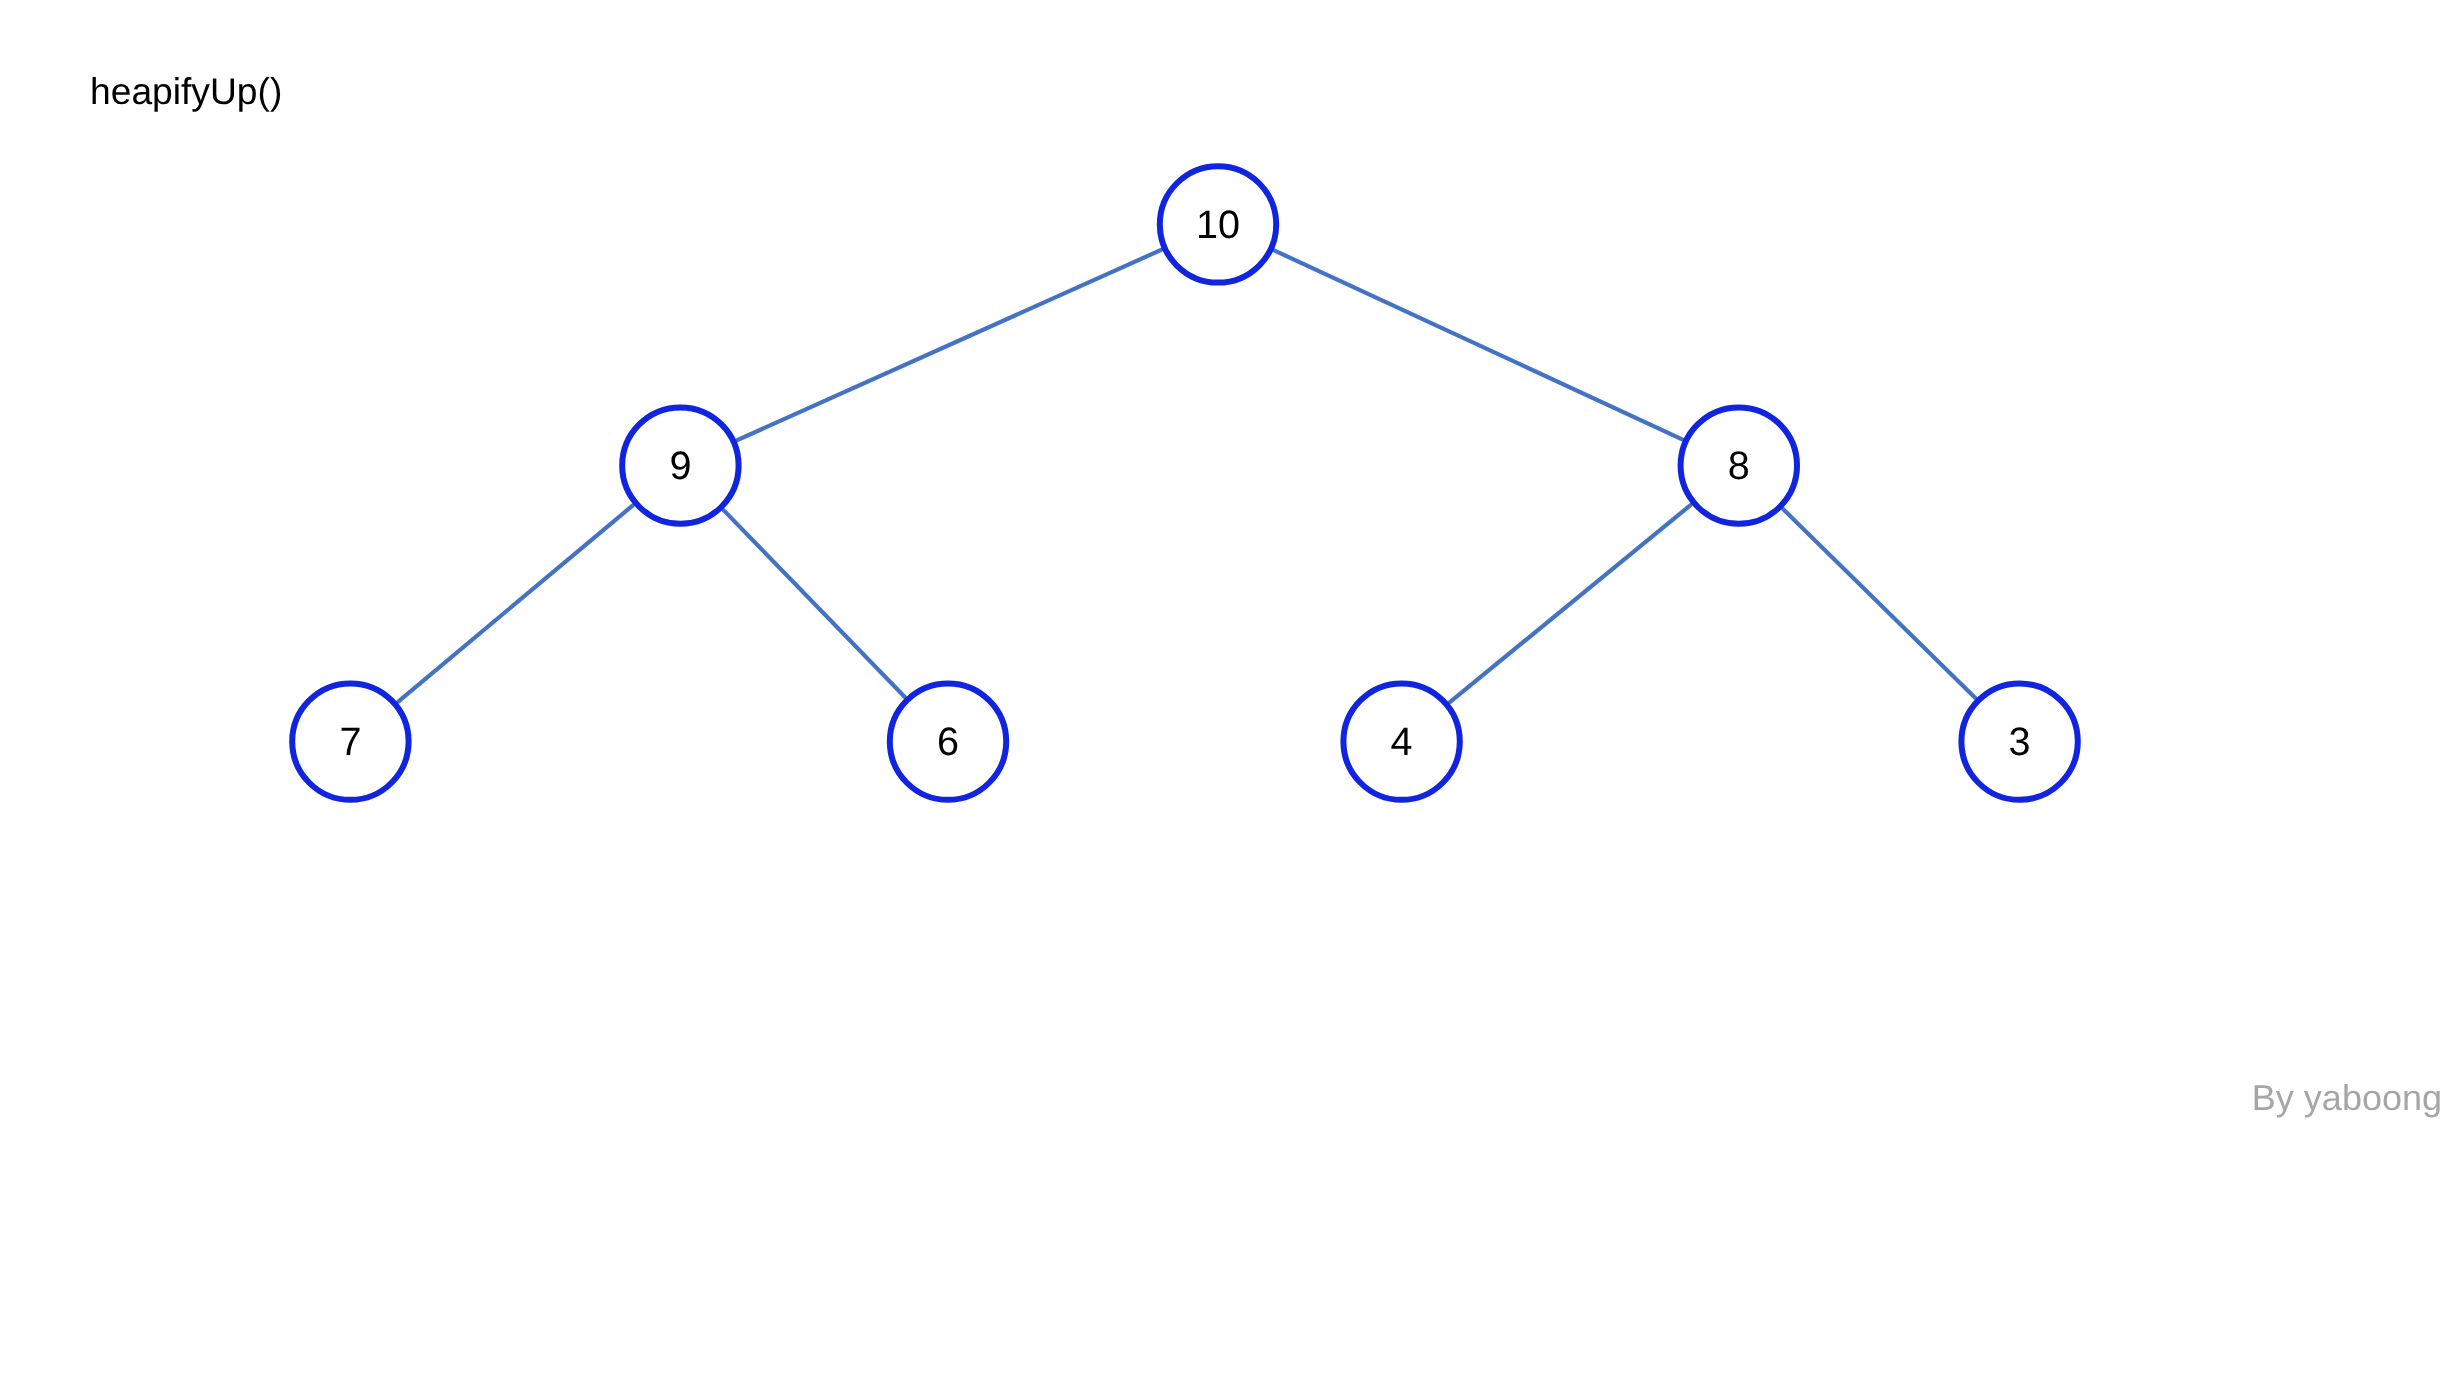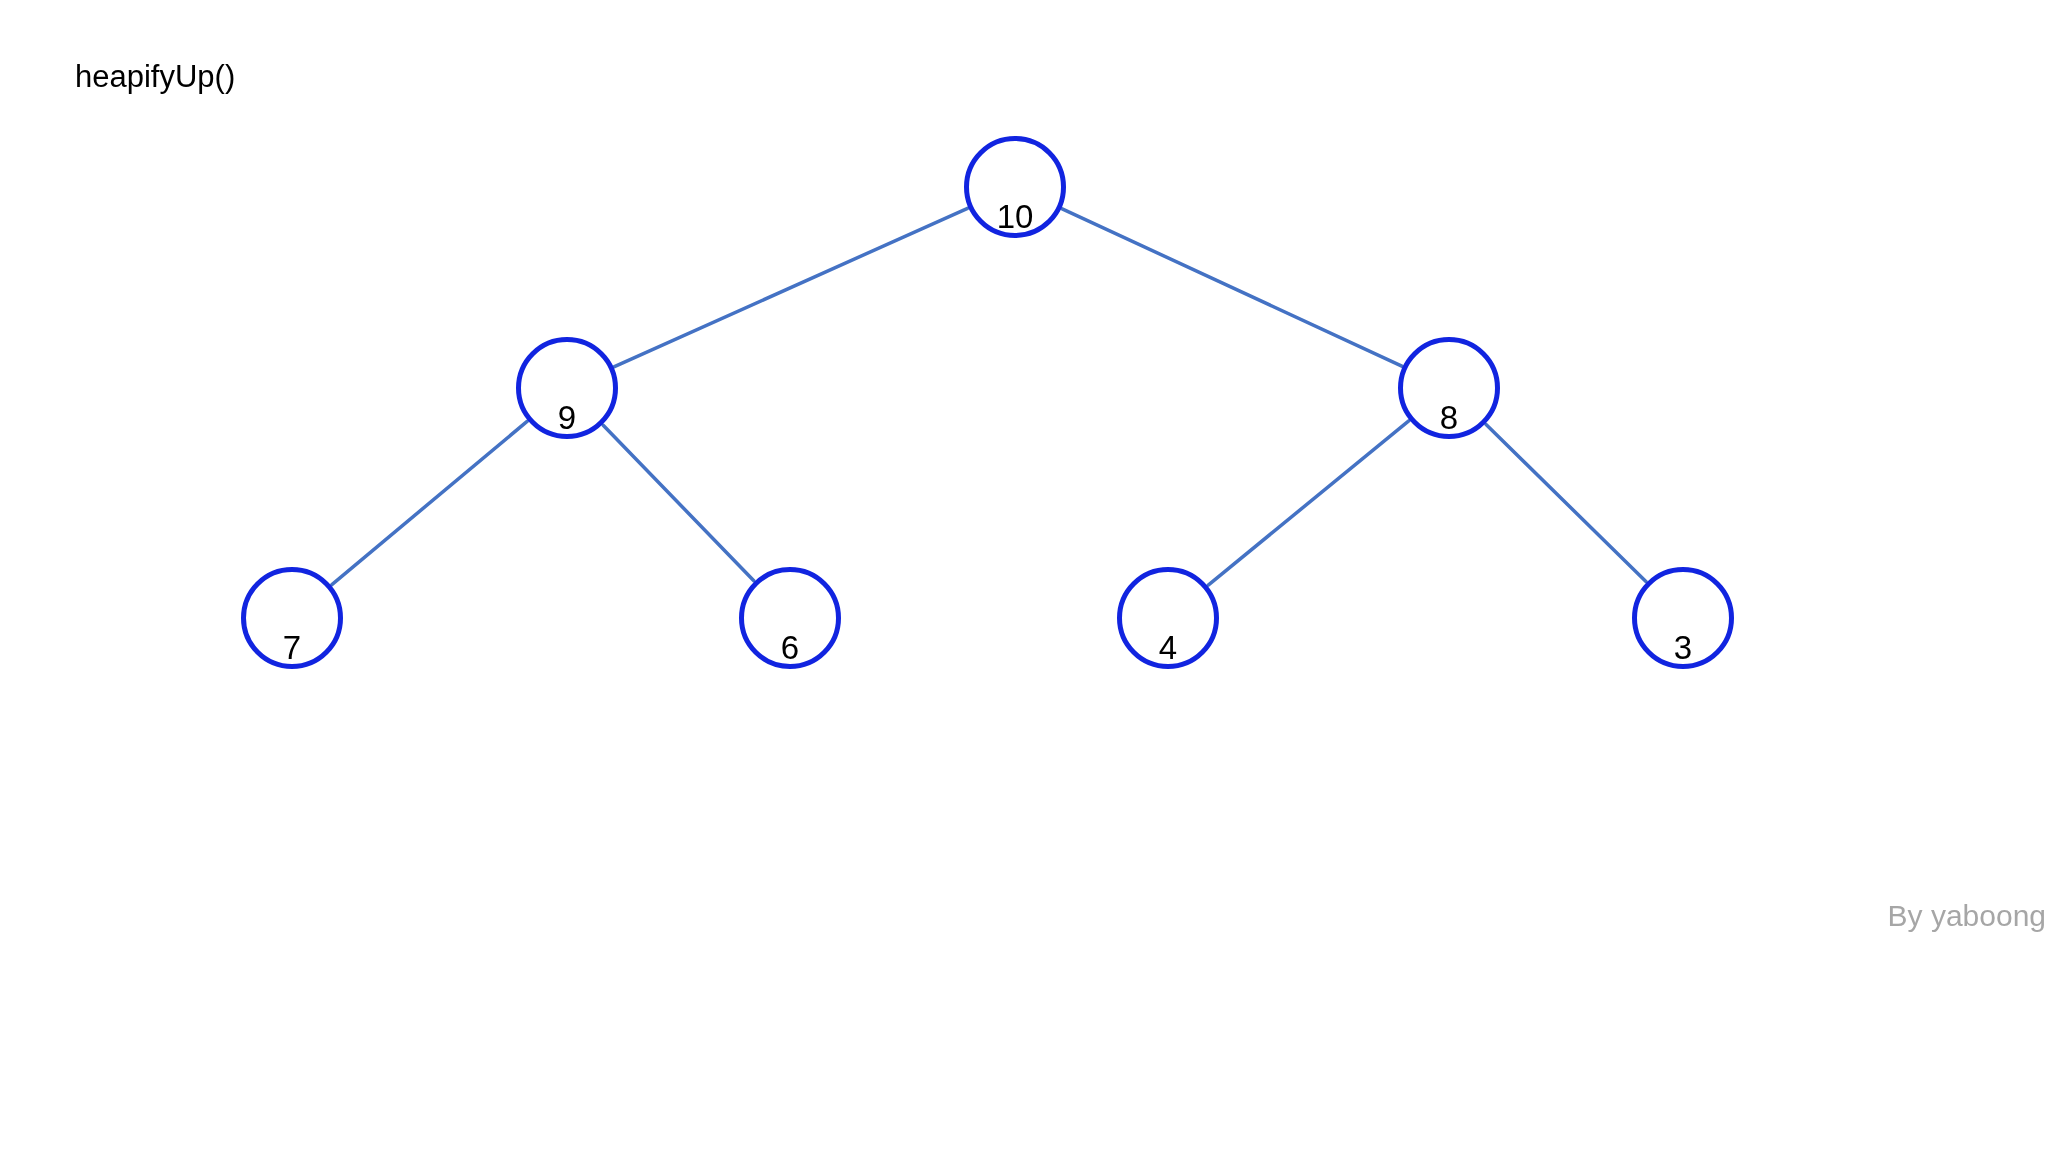--- a/index.html
+++ b/index.html
@@ -46,36 +46,36 @@
     pointer-events: none;
   }
 
   
   .node {
     position: absolute;
     box-sizing: border-box;
     border-radius: 50%;
     background: #ffffff;
     display: flex;
-    align-items: flex-end;
+    align-items: center;
     justify-content: center;
     font-family: "Liberation Sans", sans-serif;
     color: #000000;
     user-select: none;
   }
   .node .node-value {
     display: block;
     line-height: 1;
     margin-top: -1px;
   }
 
   
   .footer {
     position: absolute;
-    right: 2px;
+    right: 13px;
     bottom: 22px;
     text-align: left;
     font-family: "Liberation Sans", sans-serif;
   }
   .footer-author {
     display: block;
     font-size: 30px;
     line-height: 40px;
     color: #a6a6a6;
     white-space: nowrap;

